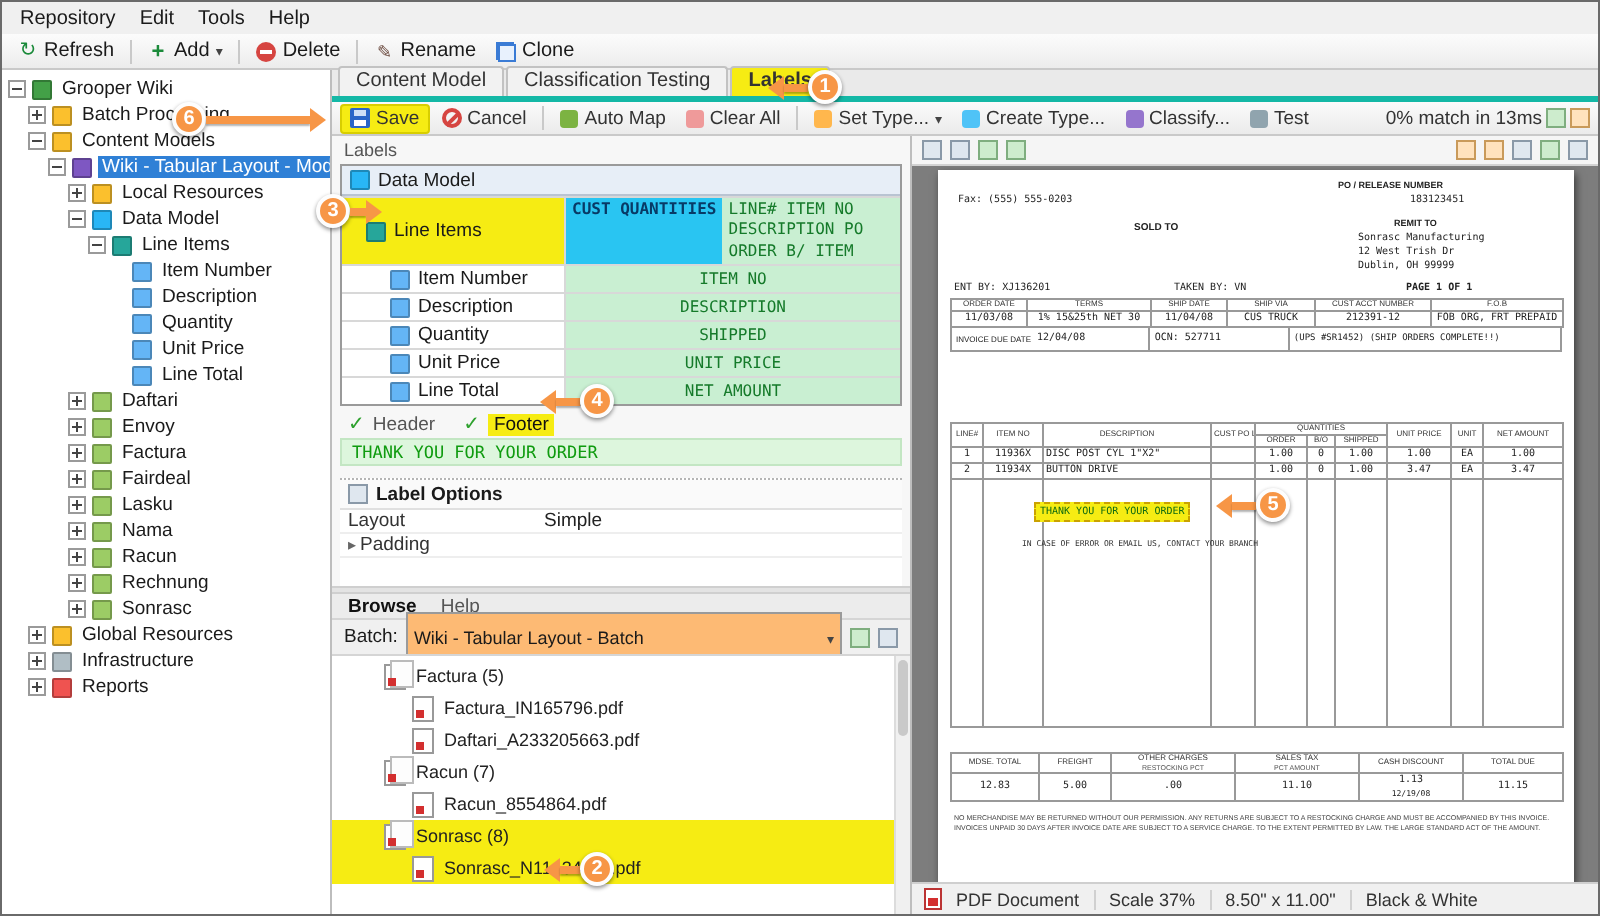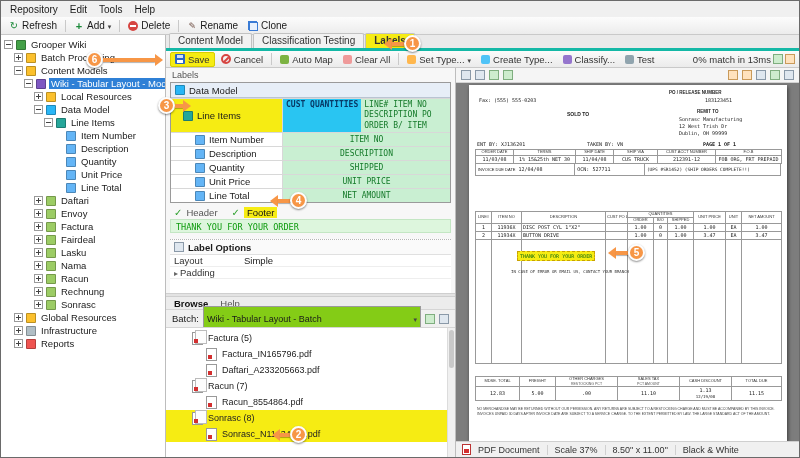--- a/index.html
+++ b/index.html
@@ -68,32 +68,32 @@
 .dmval-stack{flex:1;display:flex;flex-direction:row;}
 .dmval-top{background:#29c5f2;color:#083a66;font-family:"DejaVu Sans Mono",monospace;font-size:8px;padding:1px 3px;font-weight:bold;}
 .dmval-body{flex:1;background:#c9efd2;color:#157a2a;font-family:"DejaVu Sans Mono",monospace;font-size:8px;padding:1px 3px;line-height:1.3;}
 .hfrow{display:flex;align-items:center;gap:4px;padding:2px 8px;font-size:9.5px;color:#555;height:14px;}
 .check::before{content:"\2713";color:#2ea12e;font-weight:bold;font-size:10px;}
 .hf{margin-right:10px;}
 .hf.hl{background:#f6ec13;padding:0 3px;color:#111;}
 .fpreview{margin:0 4px;background:#ddf6dd;border:1px solid #c3e6c3;color:#0f9b0f;font-family:"DejaVu Sans Mono",monospace;font-size:8.5px;padding:2px 5px;height:14px;}
 .options{margin:6px 4px 0;background:#fff;border-top:1px dotted #b5b5b5;}
 .opt-head{display:flex;align-items:center;gap:4px;font-weight:bold;font-size:9.5px;padding:2px 4px;border-bottom:1px solid #e0e0e0;background:#fafafa;height:15px;}
-.opt-row{display:flex;border-bottom:1px solid #eee;font-size:9.5px;height:12px;}
+.opt-row{display:flex;border-bottom:1px solid #eee;font-size:9.5px;height:12px;gap:28px;}
 .opt-k{width:70px;padding:0 4px;color:#333;display:flex;align-items:center;gap:2px;}
 .opt-v{flex:1;padding:0 4px;color:#222;}
 .tri::before{content:"\25B8";color:#666;font-size:8px;}
 .mid-fill{flex:1;background:#fff;margin:0 4px;min-height:0;}
 .splitter{height:4px;background:#e3e3e3;border-top:1px solid #cfcfcf;border-bottom:1px solid #cfcfcf;}
 .browse{height:160px;display:flex;flex-direction:column;background:#f0f0f0;flex:none;}
 .btabs{height:13px;display:flex;gap:12px;padding:0 8px;font-size:9.5px;align-items:center;background:#ececec;border-bottom:1px solid #d5d5d5;}
 .btab{color:#555;}
 .btab.active{font-weight:bold;color:#111;}
 .batchrow{height:17px;display:flex;align-items:center;gap:4px;padding:0 6px;font-size:9.5px;}
-.combo{flex:1;display:flex;align-items:center;justify-content:space-between;background:#84cc16;border:1px solid #9a9a9a;height:13px;padding:12px 3px;font-size:9px;}
+.combo{flex:1;display:flex;align-items:center;justify-content:space-between;background:#fdba74;border:1px solid #9a9a9a;height:13px;padding:12px 3px;font-size:9px;}
 .filelist{flex:1;background:#fff;border-top:1px solid #d5d5d5;position:relative;overflow:hidden;padding:2px 0;}
 .fitem{display:flex;align-items:center;gap:5px;height:16px;padding-left:26px;font-size:9px;color:#222;}
 .fitem.child{padding-left:40px;}
 .fitem.hl{background:#f6ec13;}
 .fico{width:11px;height:13px;background:#fff;border:1px solid #999;position:relative;flex:none;}
 .fico::after{content:"";position:absolute;left:1px;bottom:1px;width:4px;height:4px;background:#d32f2f;}
 .fico.stack::before{content:"";position:absolute;left:2px;top:-3px;width:10px;height:12px;background:#fdfdfd;border:1px solid #bbb;}
 .scroll{position:absolute;right:0;top:0;bottom:0;width:8px;background:#f0f0f0;border-left:1px solid #dcdcdc;}
 .scroll .sthumb{position:absolute;left:1px;right:1px;top:2px;height:38px;background:#c9c9c9;border-radius:3px;}
 

